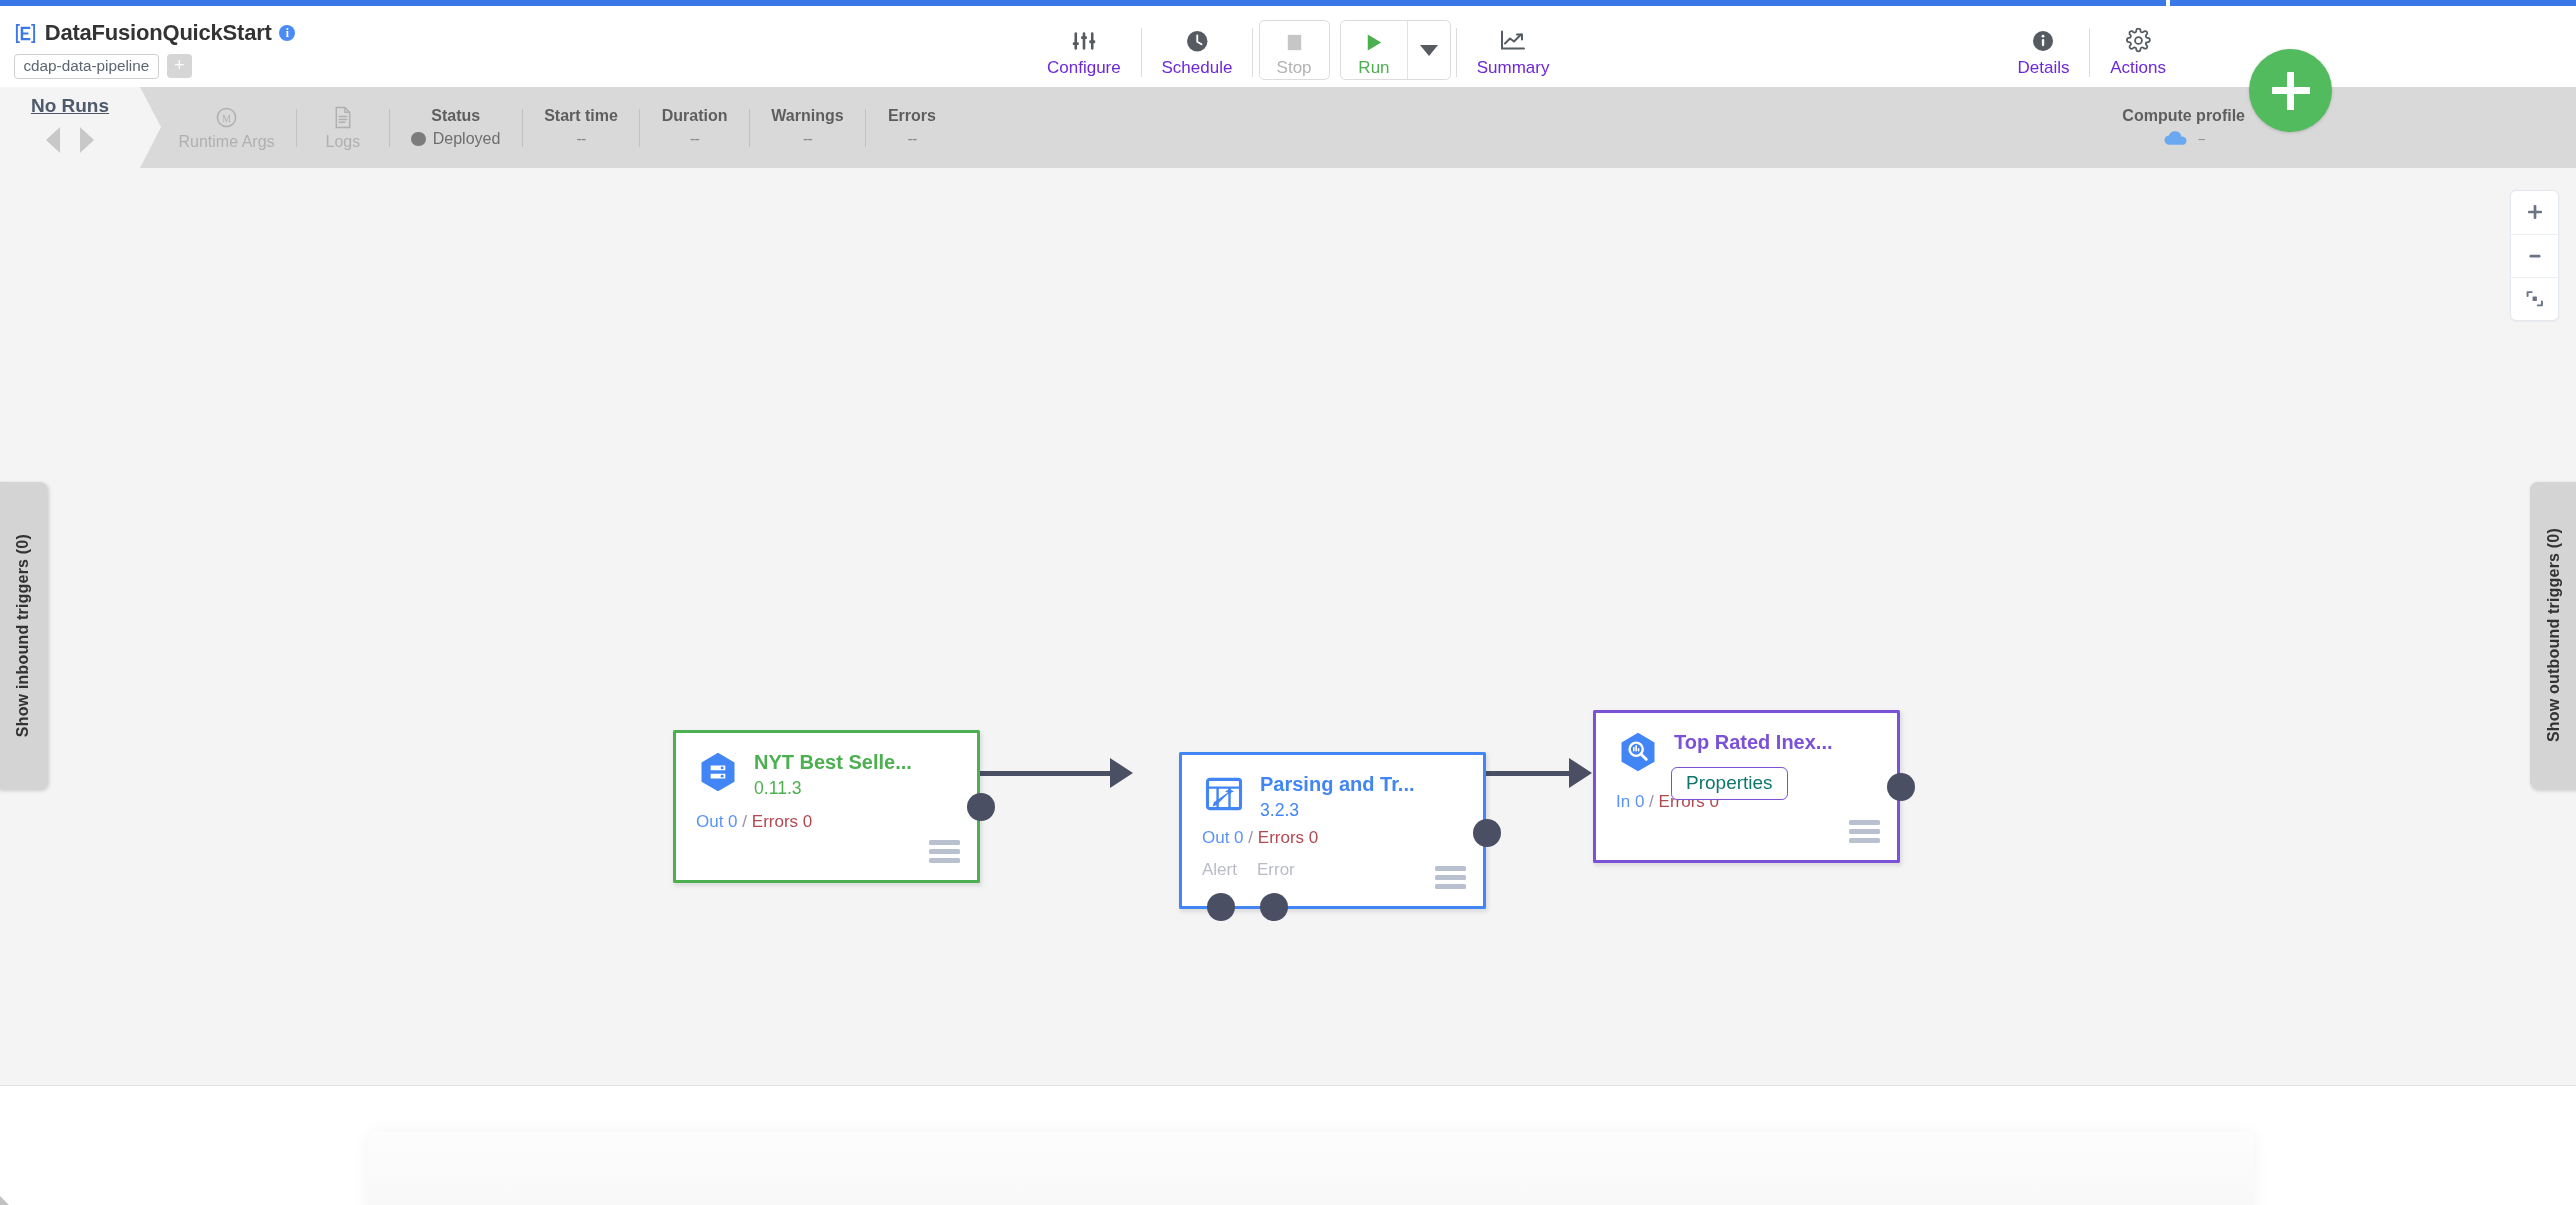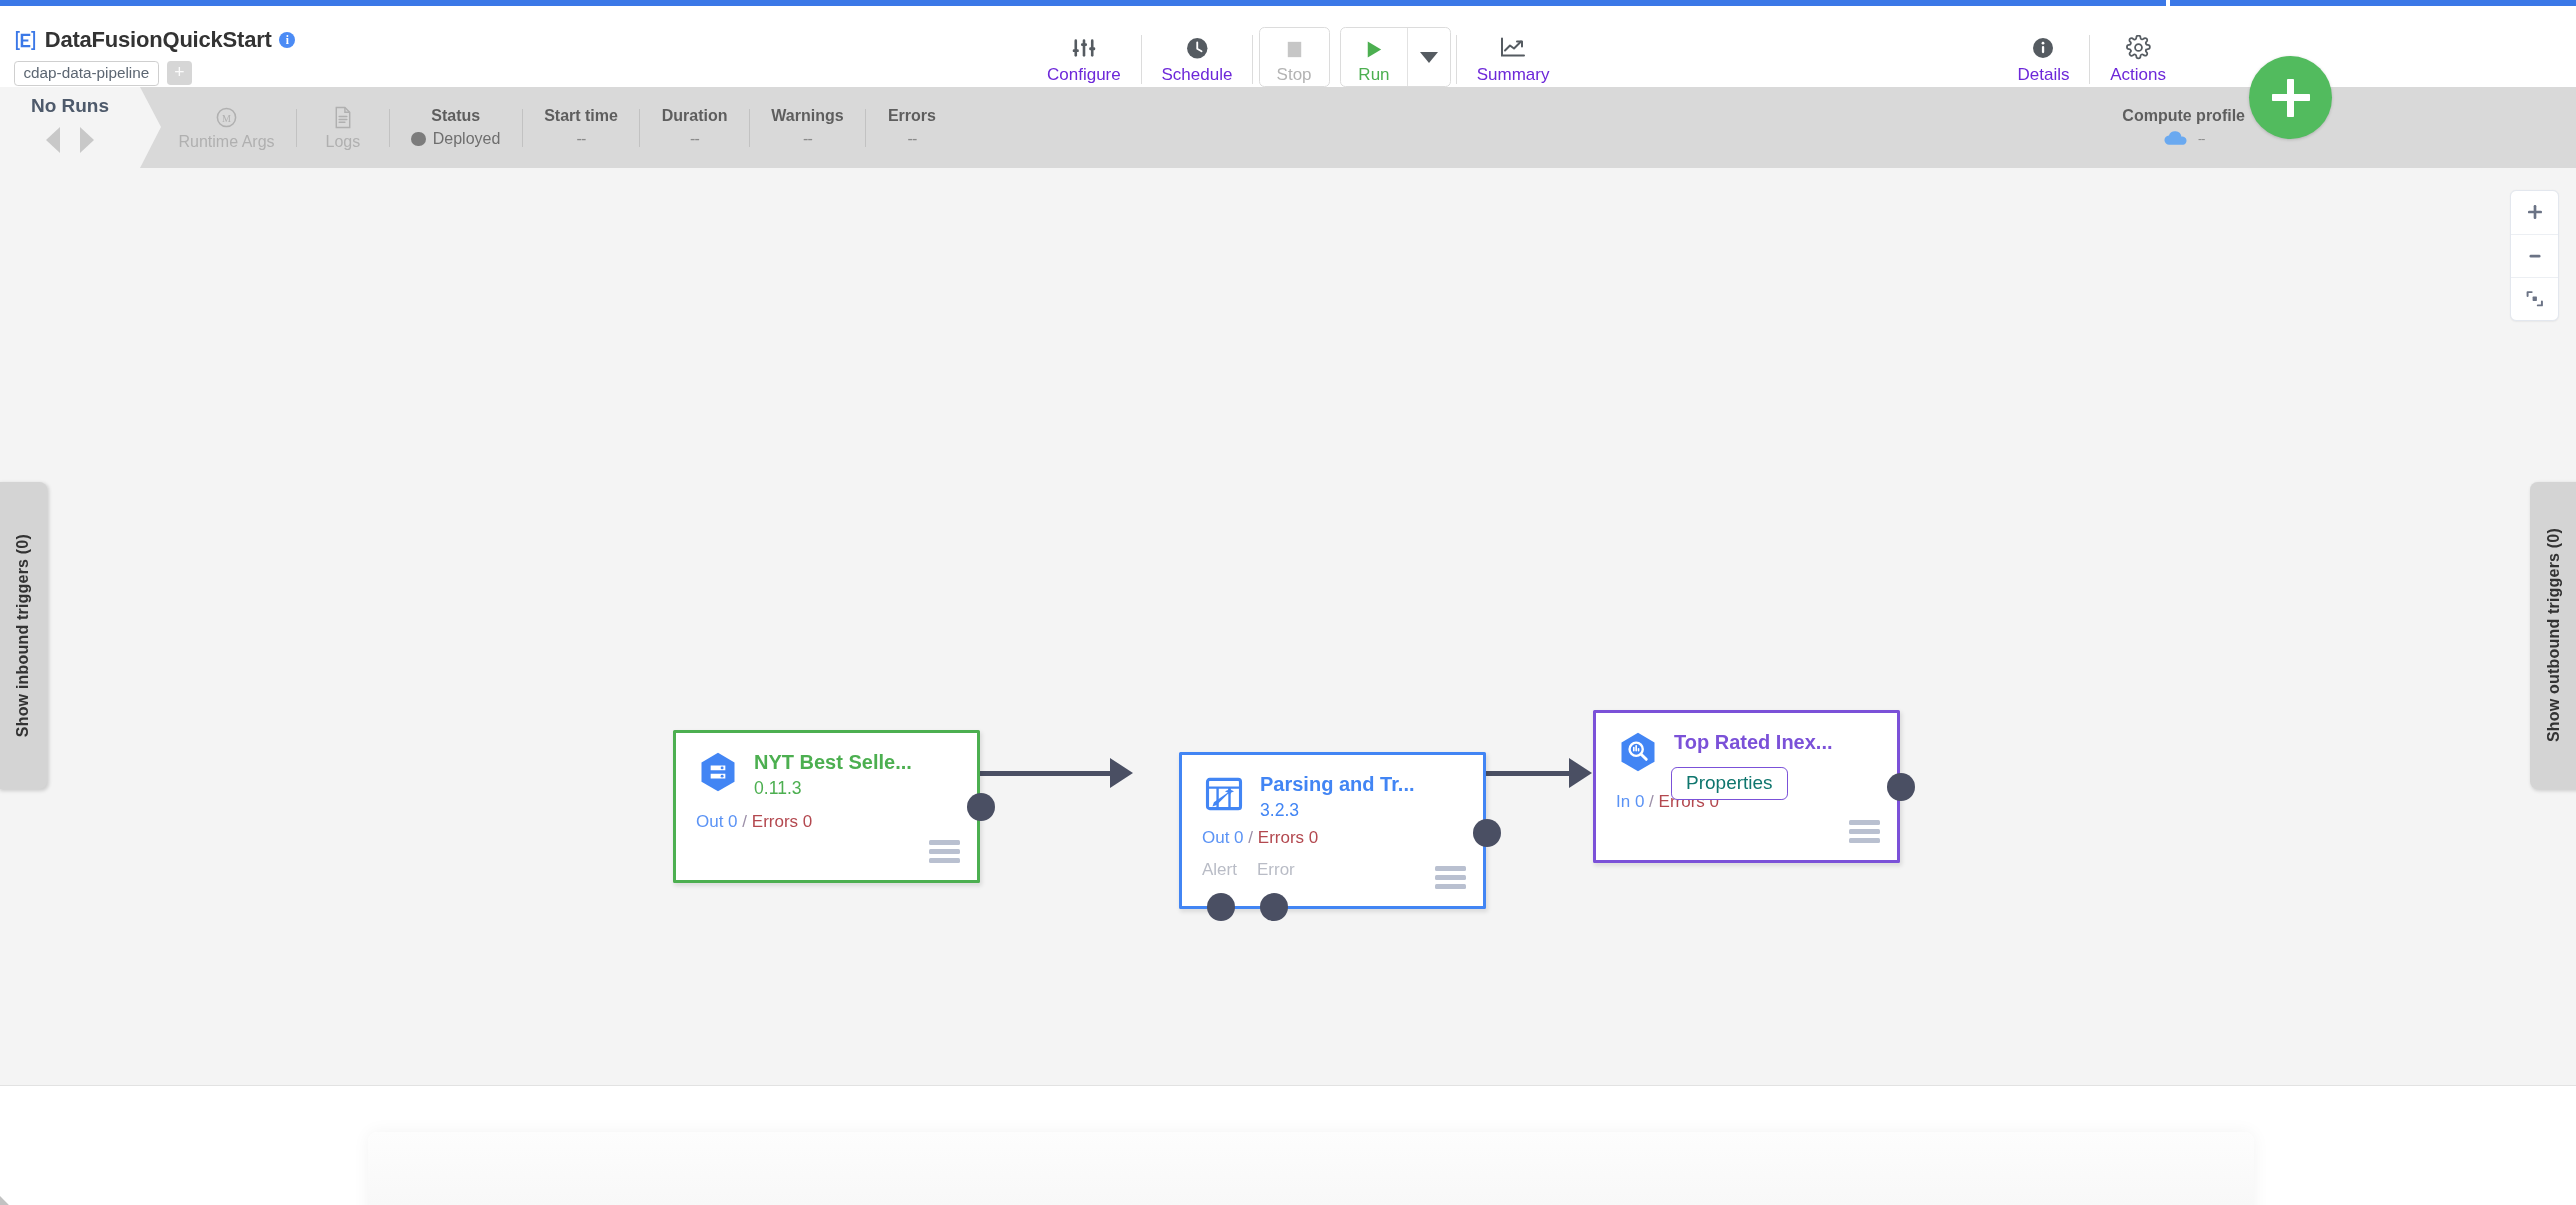--- a/index.html
+++ b/index.html
@@ -15,21 +15,21 @@
   .top-strip {
     position:absolute; left:0; top:0; width:2576px; height:6.1px;
     background:#3b78e7;
   }
   .top-strip .seg-break{
     position:absolute; top:0; right:406px; width:3.8px; height:6.1px; background:#fff;
   }
 
   
   .header {
-    position:absolute; left:0; top:21px; width:2349px; height:81px;
+    position:absolute; left:0; top:14px; width:2349px; height:81px;
     background:#ffffff;
     border-bottom:0.8px solid #e0e0e0;
   }
 
   
   .name-block{ position:absolute; left:14px; top:3.1px; }
   .name-row{ display:flex; align-items:center; gap:7.7px; height:32px;}
   .cdap-logo{ width:23px; height:23px; flex:0 0 23px; }
   .pipeline-title{
     font-size:22px; font-weight:bold; color:#333333; letter-spacing:-0.2px;
@@ -99,21 +99,21 @@
   .norun-wrap{
     position:absolute;left:0;top:0;width:140px;height:81px;background:#f4f4f4;
   }
   .norun-wrap:after{
     content:""; position:absolute; left:140px; top:0;
     border-top:40px solid transparent; border-bottom:41px solid transparent;
     border-left:21.5px solid #f4f4f4;
   }
   .norun-title{
     position:absolute;left:0;top:8.4px;width:140px;text-align:center;
-    font-size:19px;font-weight:bold;color:#4e5a6b;
+    font-size:19px;font-weight:bold;color:#4e5a6b;text-decoration:underline;
   }
   .norun-navs{position:absolute;left:0;top:40px;width:140px;display:flex;justify-content:center;gap:20px;}
   .tri-l{width:0;height:0;border-top:13px solid transparent;border-bottom:13px solid transparent;border-right:14px solid #c8c8c8;cursor:pointer;}
   .tri-r{width:0;height:0;border-top:13px solid transparent;border-bottom:13px solid transparent;border-left:14px solid #c8c8c8;cursor:pointer;}
 
   .runbar-items{position:absolute;left:157px;top:0;height:81px;display:flex;align-items:center;}
   .rb-item{display:flex;flex-direction:column;align-items:center;justify-content:center;padding:0 21.5px;min-width:92px;height:81px;}
   .rb-glyph{height:26px;display:flex;align-items:center;justify-content:center;}
   .rb-lbl{font-size:16px;color:#b0b0b0;margin-top:2.3px;white-space:nowrap;}
   .rb-head{font-size:16px;font-weight:bold;color:#5e5e5e;white-space:nowrap;}

